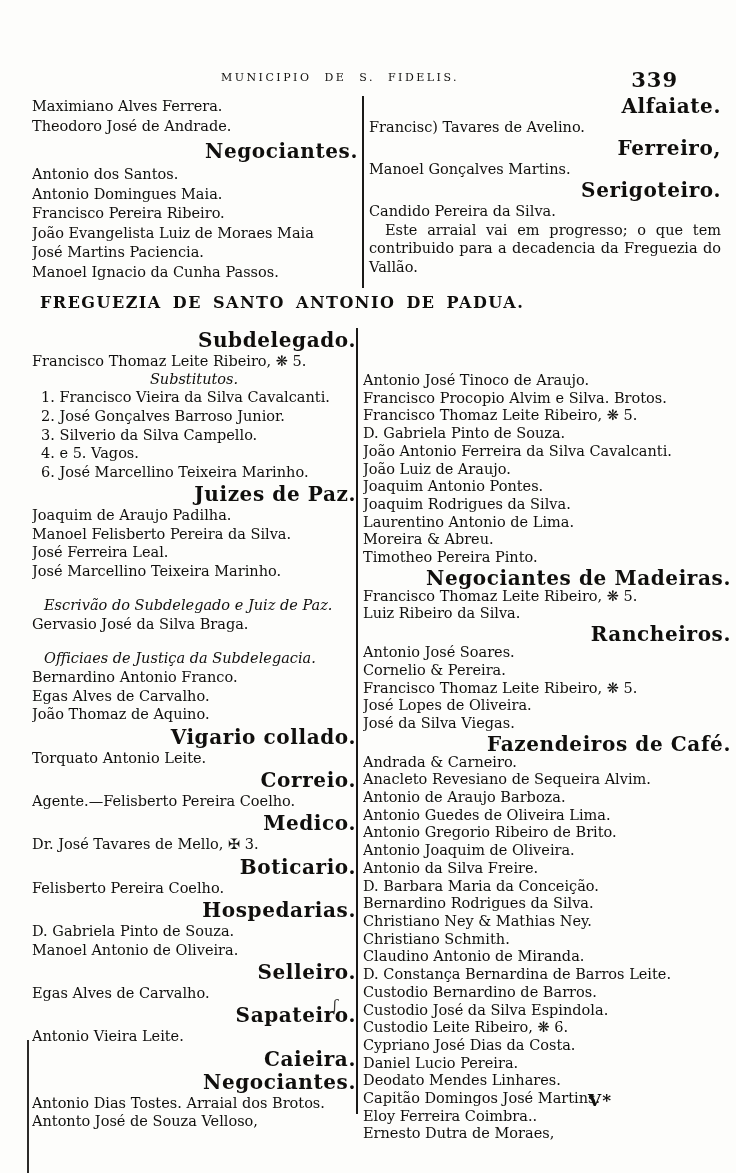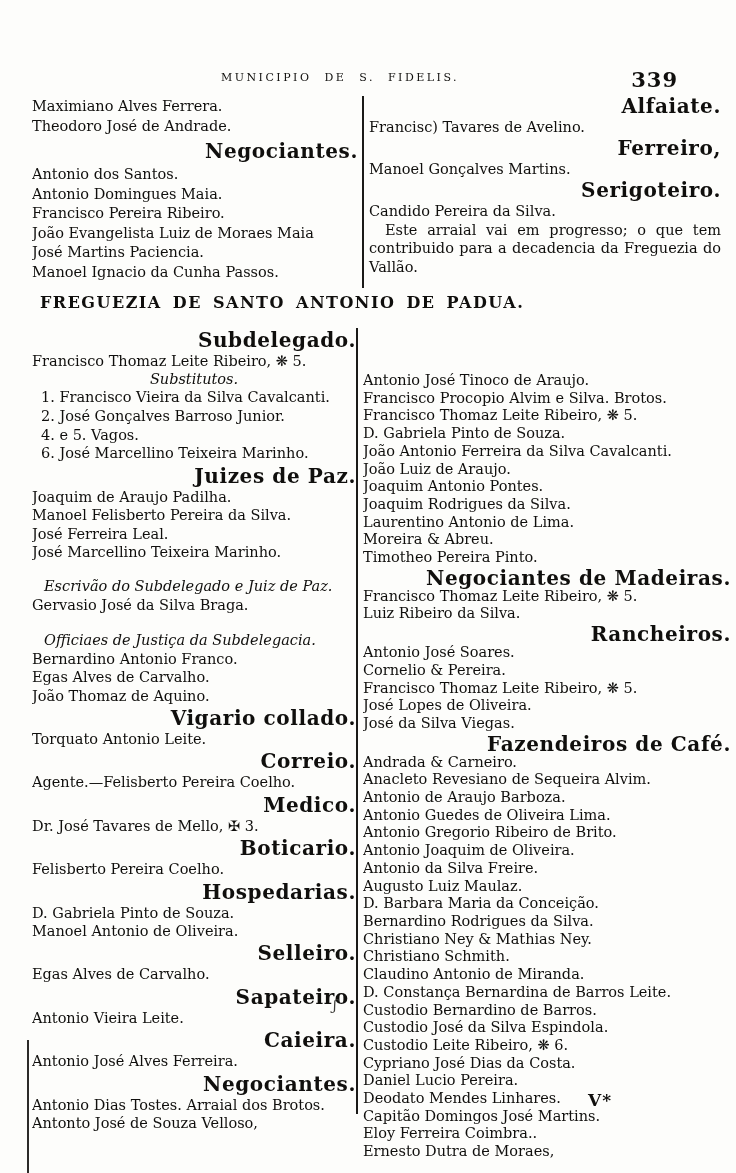--- a/index.html
+++ b/index.html
@@ -112,20 +112,21 @@
   </div>
 
 <div class="section-title">FREGUEZIA DE SANTO ANTONIO DE PADUA.</div>
 
 <div class="col main-left">
     <div class="blk-heading">Subdelegado.</div>
     <div class="blk-name">Francisco Thomaz Leite Ribeiro, ❋ 5.</div>
     <div class="blk-italic-center">Substitutos.</div>
     <div class="blk-numbered">1.  Francisco Vieira da Silva Cavalcanti.</div>
     <div class="blk-numbered">2.  José Gonçalves Barroso Junior.</div>
+    <div class="blk-numbered">3.  Silverio da Silva Campello.</div>
     <div class="blk-numbered">4.  e 5. Vagos.</div>
     <div class="blk-numbered">6.  José Marcellino Teixeira Marinho.</div>
     <div class="blk-heading">Juizes de Paz.</div>
     <div class="blk-name">Joaquim de Araujo Padilha.</div>
     <div class="blk-name">Manoel Felisberto Pereira da Silva.</div>
     <div class="blk-name">José Ferreira Leal.</div>
     <div class="blk-name">José Marcellino Teixeira Marinho.</div>
     <div class="blk-italic-line">Escrivão do Subdelegado e Juiz de Paz.</div>
     <div class="blk-name">Gervasio José da Silva Braga.</div>
     <div class="blk-italic-line">Officiaes de Justiça da Subdelegacia.</div>
@@ -141,21 +142,20 @@
     <div class="blk-heading">Boticario.</div>
     <div class="blk-name">Felisberto Pereira Coelho.</div>
     <div class="blk-heading">Hospedarias.</div>
     <div class="blk-name">D. Gabriela Pinto de Souza.</div>
     <div class="blk-name">Manoel Antonio de Oliveira.</div>
     <div class="blk-heading">Selleiro.</div>
     <div class="blk-name">Egas Alves de Carvalho.</div>
     <div class="blk-heading">Sapateiro.</div>
     <div class="blk-name">Antonio Vieira Leite.</div>
     <div class="blk-heading">Caieira.</div>
-    <div class="blk-name">Antonio José Alves Ferreira.</div>
     <div class="blk-heading">Negociantes.</div>
     <div class="blk-name">Antonio Dias Tostes.  Arraial dos Brotos.</div>
     <div class="blk-name">Antonto José de Souza Velloso,</div>
   </div>
 
 <div class="divider-main"></div>
 
 <div class="col main-right">
     <div class="blk-name">Antonio José Tinoco de Araujo.</div>
     <div class="blk-name">Francisco Procopio Alvim e Silva. Brotos.</div>
@@ -178,21 +178,20 @@
     <div class="blk-name">José Lopes de Oliveira.</div>
     <div class="blk-name">José da Silva Viegas.</div>
     <div class="blk-heading">Fazendeiros de Café.</div>
     <div class="blk-name">Andrada &amp; Carneiro.</div>
     <div class="blk-name">Anacleto Revesiano de Sequeira Alvim.</div>
     <div class="blk-name">Antonio de Araujo Barboza.</div>
     <div class="blk-name">Antonio Guedes de Oliveira Lima.</div>
     <div class="blk-name">Antonio Gregorio Ribeiro de Brito.</div>
     <div class="blk-name">Antonio Joaquim de Oliveira.</div>
     <div class="blk-name">Antonio da Silva Freire.</div>
-    <div class="blk-name">Augusto Luiz Maulaz.</div>
     <div class="blk-name">D. Barbara Maria da Conceição.</div>
     <div class="blk-name">Bernardino Rodrigues da Silva.</div>
     <div class="blk-name">Christiano Ney &amp; Mathias Ney.</div>
     <div class="blk-name">Christiano Schmith.</div>
     <div class="blk-name">Claudino Antonio de Miranda.</div>
     <div class="blk-name">D. Constança Bernardina de Barros Leite.</div>
     <div class="blk-name">Custodio Bernardino de Barros.</div>
     <div class="blk-name">Custodio José da Silva Espindola.</div>
     <div class="blk-name">Custodio Leite Ribeiro, ❋ 6.</div>
     <div class="blk-name">Cypriano José Dias da Costa.</div>

